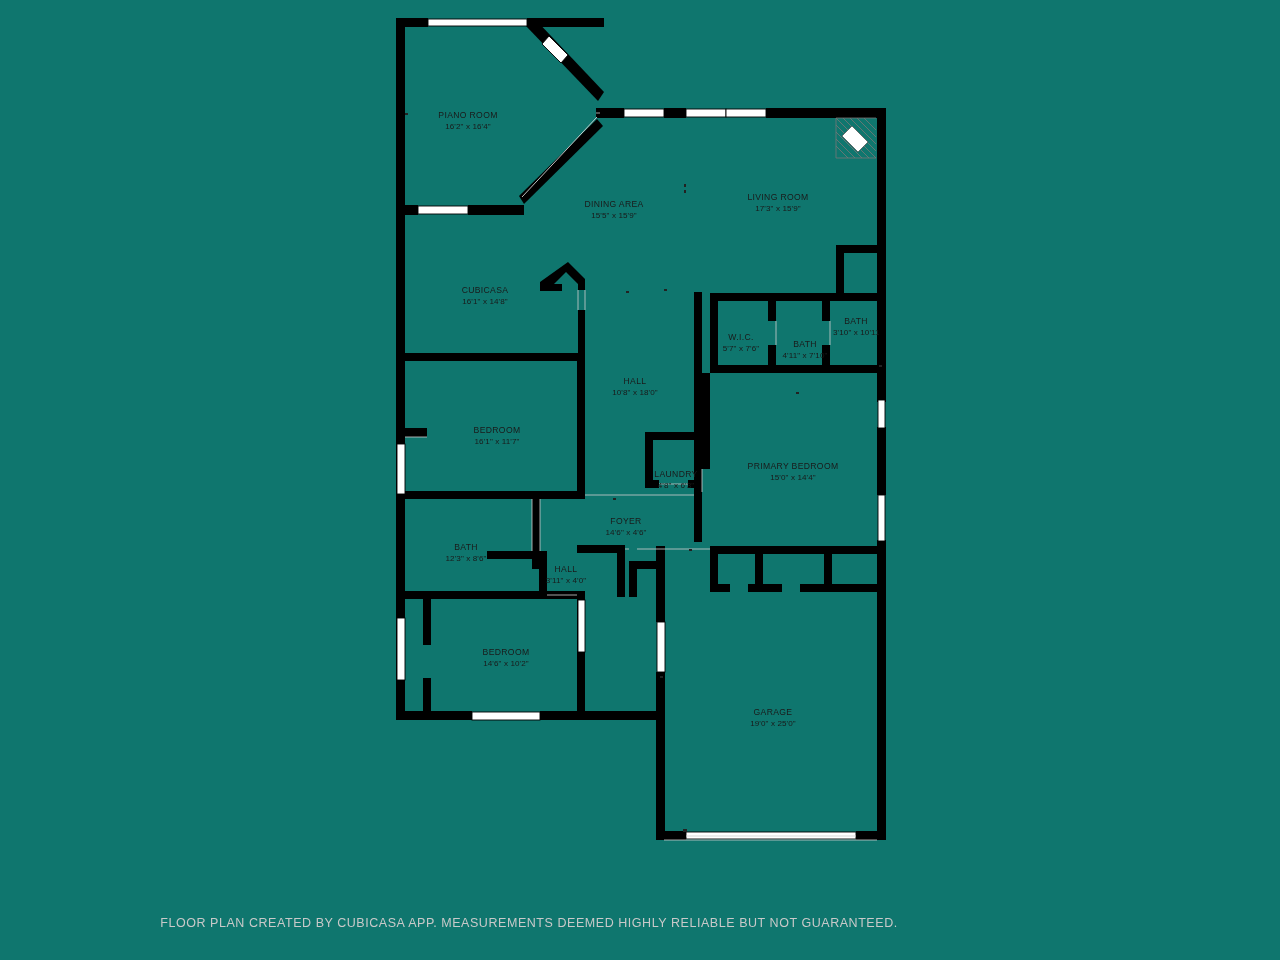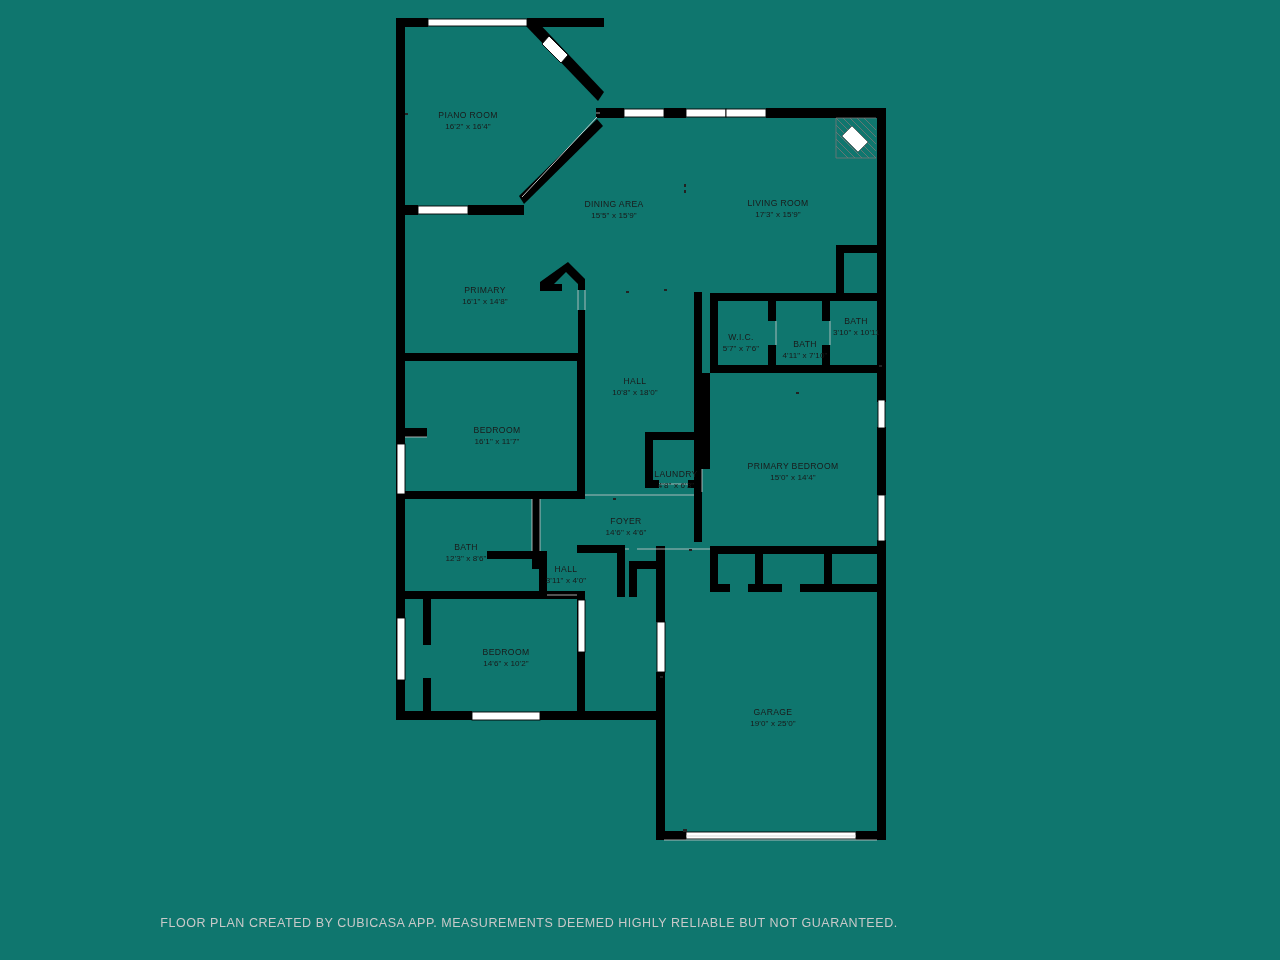--- a/index.html
+++ b/index.html
@@ -273,27 +273,27 @@
   <div class="room-label" style="left:468px; top:110px;">
     <span class="rm-name">PIANO ROOM</span>
     <span class="rm-dims">16'2" x 16'4"</span>
   </div>
 
   <div class="room-label" style="left:614px; top:199px;">
     <span class="rm-name">DINING AREA</span>
     <span class="rm-dims">15'5" x 15'9"</span>
   </div>
 
-  <div class="room-label" style="left:778px; top:198px;">
+  <div class="room-label" style="left:778px; top:192px;">
     <span class="rm-name">LIVING ROOM</span>
     <span class="rm-dims">17'3" x 15'9"</span>
   </div>
 
   <div class="room-label" style="left:485px; top:285px;">
-    <span class="rm-name">PRIMARY</span>
+    <span class="rm-name">CUBICASA</span>
     <span class="rm-dims">16'1" x 14'8"</span>
   </div>
 
   <div class="room-label" style="left:741px; top:332px;text-align:center;">
     <span class="rm-name">W.I.C.</span>
     <span class="rm-dims">5'7" x 7'6"</span>
   </div>
 
   <div class="room-label" style="left:805px; top:339px;">
     <span class="rm-name">BATH</span>

